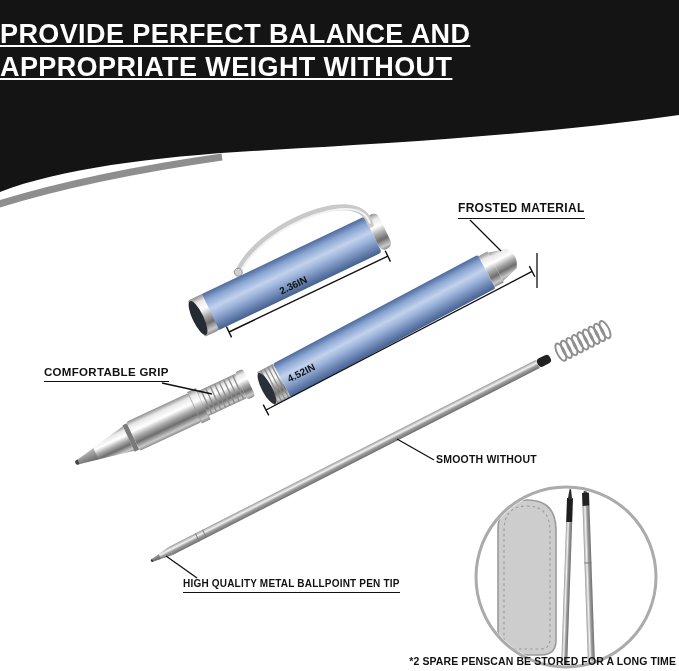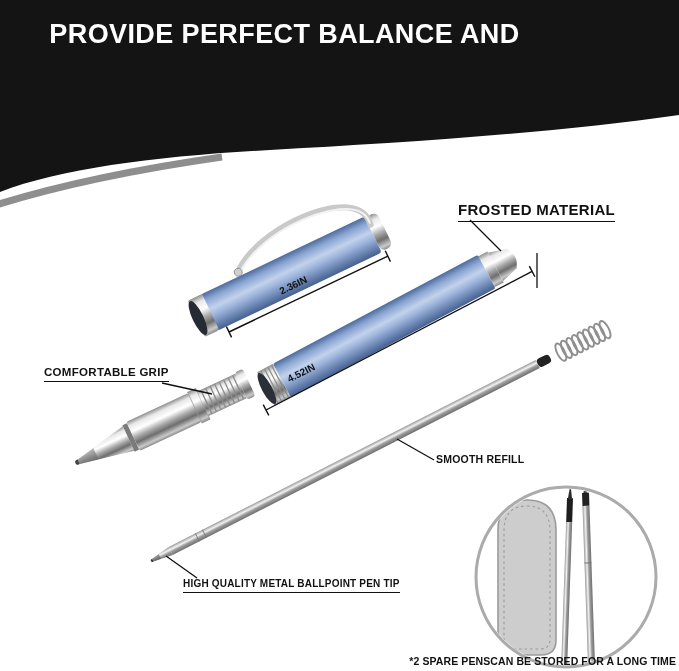--- a/index.html
+++ b/index.html
@@ -1,23 +1,23 @@
 <!DOCTYPE html>
 <html><head>
 <meta charset="utf-8">
 <style>
   html,body{margin:0;padding:0;background:#ffffff;}
   #stage{position:relative;width:679px;height:671px;overflow:hidden;background:#ffffff;
          font-family:"Liberation Sans",sans-serif;}
   #art{position:absolute;left:0;top:0;width:679px;height:671px;}
-  .banner-text{position:absolute;top:18px;left:0;width:569px;text-align:center;
-               color:#ffffff;font-weight:bold;font-size:27px;line-height:33px;letter-spacing:0.4px;z-index:3;}
+  .banner-text{position:absolute;top:18px;left:0;width:569px;text-align:left;
+               color:#ffffff;font-weight:bold;font-size:27px;line-height:33px;letter-spacing:0.4px;z-index:3;text-decoration:underline;}
   .lbl{position:absolute;color:#111;font-weight:bold;white-space:nowrap;z-index:4;}
   .underlined{border-bottom:1.6px solid #111;padding-bottom:3px;}
-  .lbl-frosted{left:458px;top:201px;font-size:15px;letter-spacing:0.3px;}
+  .lbl-frosted{left:458px;top:201px;font-size:12px;letter-spacing:0.3px;}
   .lbl-grip{left:44px;top:366px;font-size:11.5px;letter-spacing:0.3px;}
   .lbl-caplen{left:280px;top:286px;font-size:10px;transform:rotate(-25.5deg);transform-origin:left center;}
   .lbl-barlen{left:288px;top:374px;font-size:10px;transform:rotate(-27deg);transform-origin:left center;}
   .lbl-refill{left:436px;top:453px;font-size:10.5px;letter-spacing:0.2px;}
   .lbl-tip{left:183px;top:578px;font-size:10px;letter-spacing:0.2px;}
   .lbl-note{right:3px;top:655px;font-size:10.5px;letter-spacing:0.1px;}
 </style>
 </head>
 <body>
 
@@ -165,23 +165,24 @@
           <rect x="0" y="0" width="7" height="13" fill="#222"></rect>
           <rect x="0" y="13" width="7" height="160" fill="url(#steelGradH)"></rect>
           <line x1="0" y1="70" x2="7" y2="70" stroke="#777" stroke-width="1"></line>
         </g>
       </g>
     </g>
   </svg>
 
   <div class="banner-text">
     <div>PROVIDE PERFECT BALANCE AND</div>
+    <div>APPROPRIATE WEIGHT WITHOUT</div>
   </div>
 
   <div class="lbl lbl-frosted underlined">FROSTED MATERIAL</div>
   <div class="lbl lbl-caplen">2.36IN</div>
   <div class="lbl lbl-barlen">4.52IN</div>
   <div class="lbl lbl-grip underlined">COMFORTABLE GRIP</div>
-  <div class="lbl lbl-refill">SMOOTH REFILL</div>
+  <div class="lbl lbl-refill">SMOOTH WITHOUT</div>
   <div class="lbl lbl-tip underlined">HIGH QUALITY METAL BALLPOINT PEN TIP</div>
   <div class="lbl lbl-note">*2 SPARE PENSCAN BE STORED FOR A LONG TIME</div>
 
 </div>
 
 </body></html>

